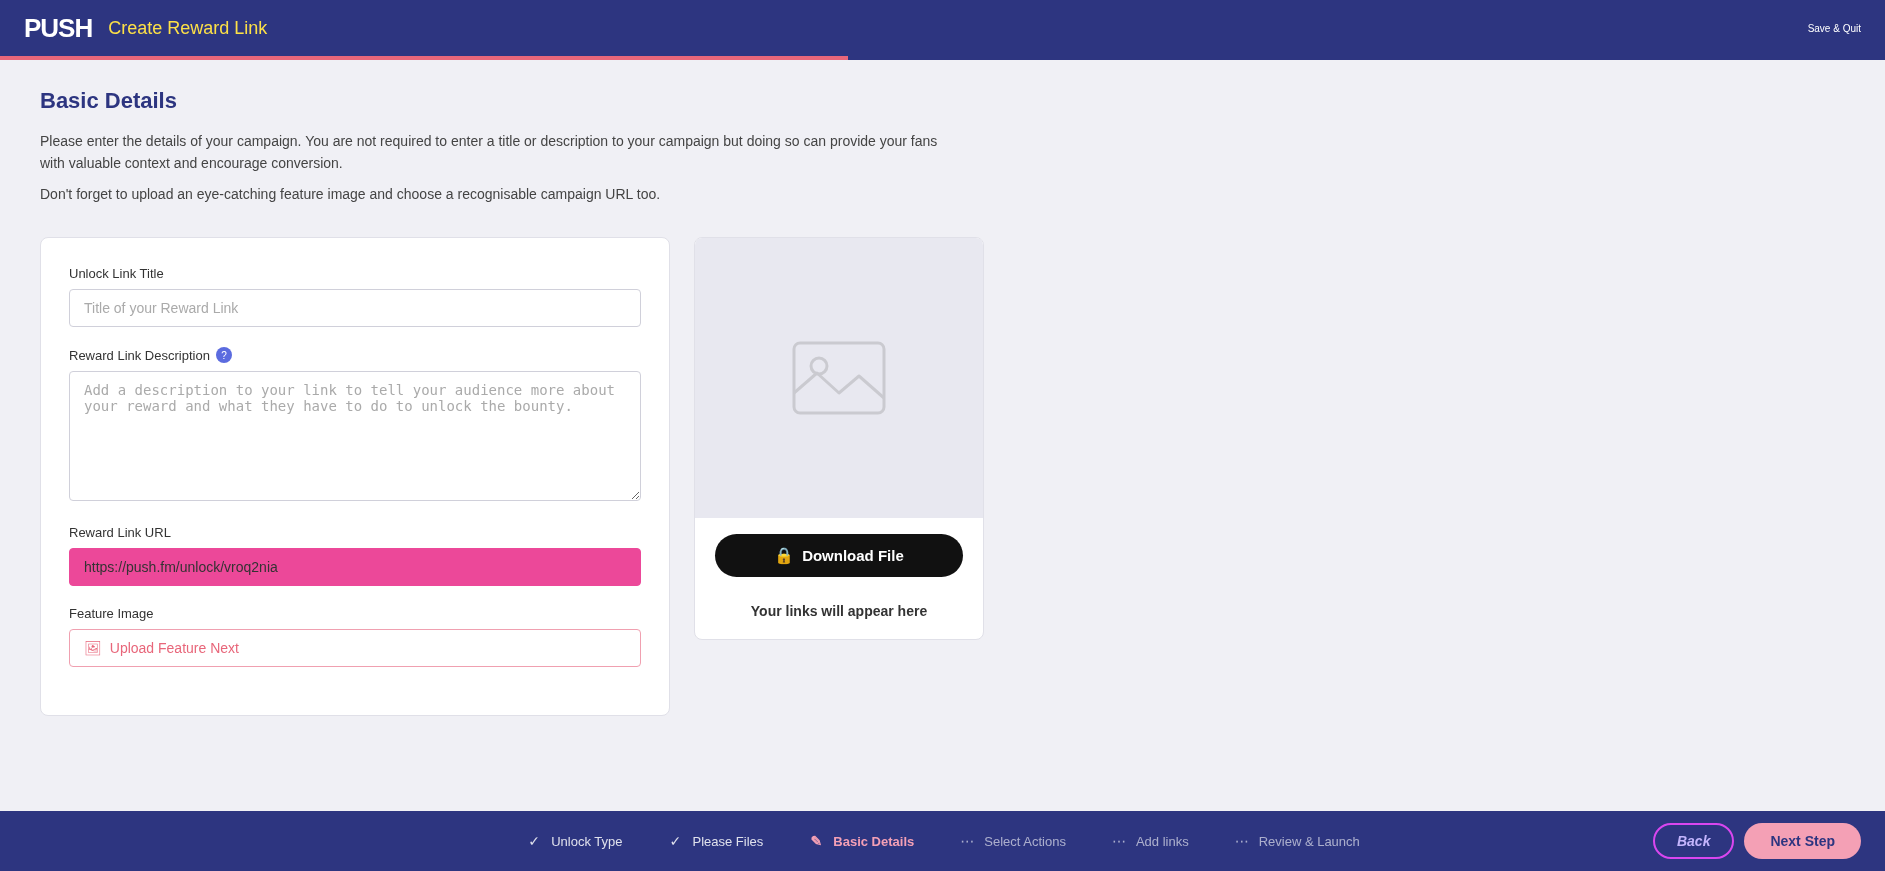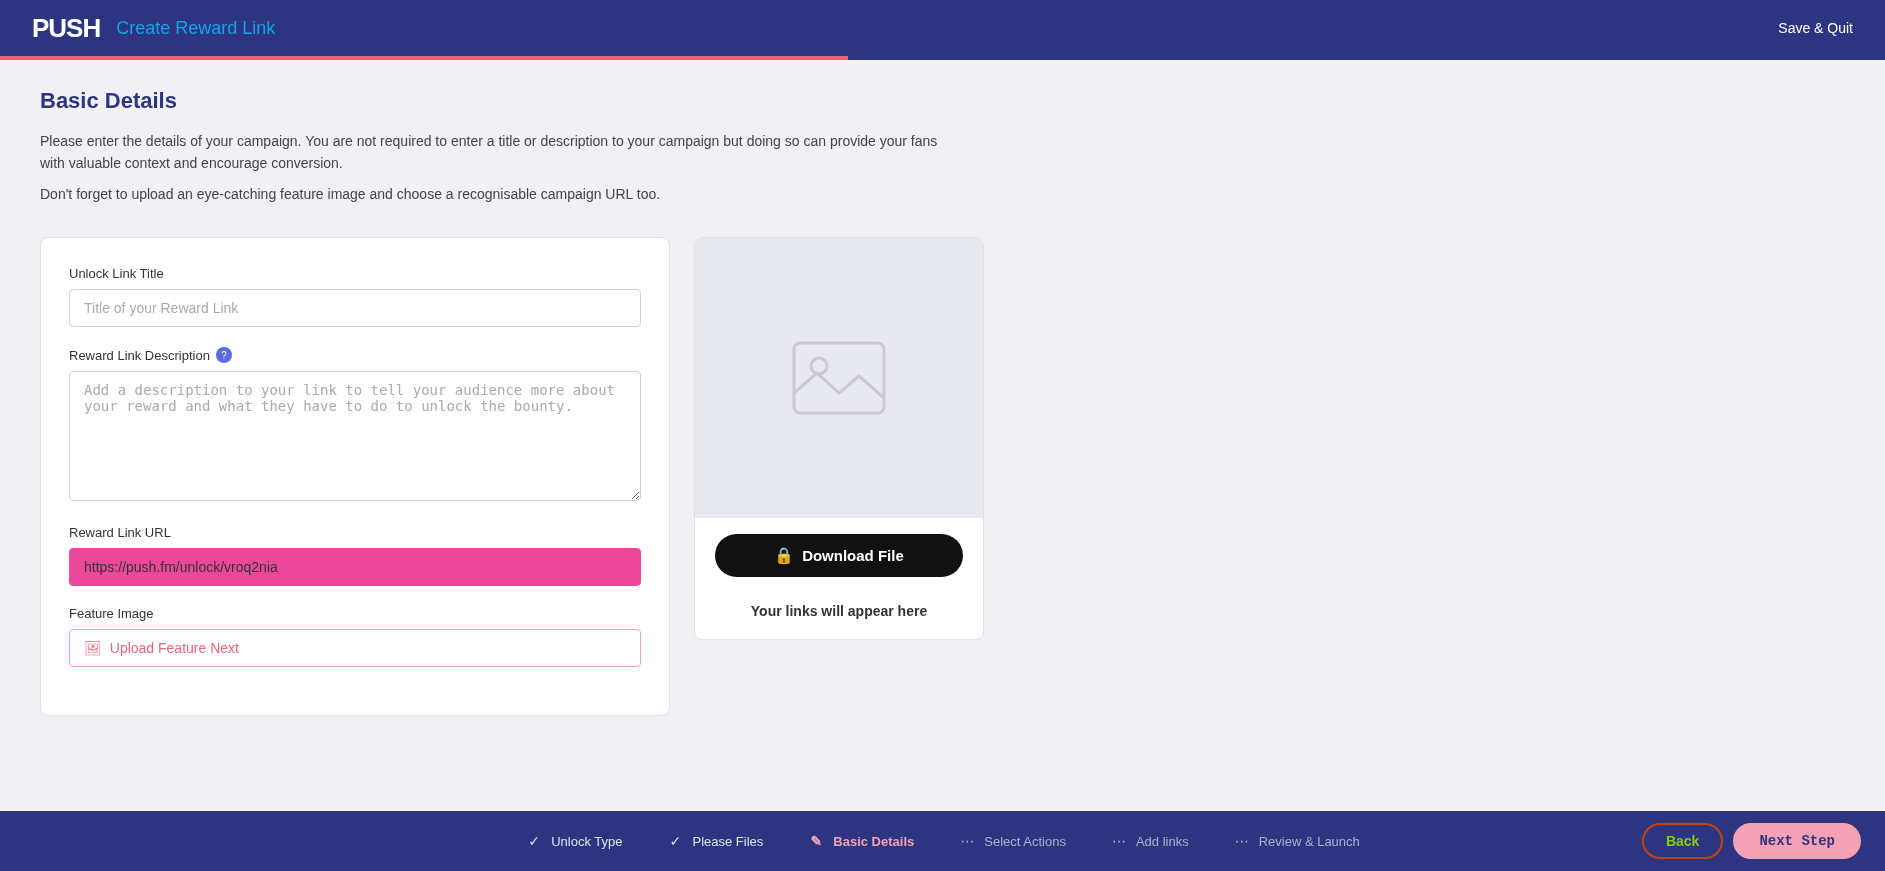--- a/index.html
+++ b/index.html
@@ -4,39 +4,39 @@
   <style>
     * { box-sizing: border-box; margin: 0; padding: 0; }
     body { font-family: -apple-system, BlinkMacSystemFont, 'Segoe UI', sans-serif; background: #f0f0f5; min-height: 871px; display: flex; flex-direction: column; }
 
     
     .header {
       background: #2d3580;
       color: white;
       display: flex;
       align-items: center;
-      padding: 0 32px;
+      padding: 0 24px;
       height: 56px;
       flex-shrink: 0;
       justify-content: space-between;
     }
     .header-left { display: flex; align-items: center; gap: 16px; }
     .logo {
       font-size: 26px;
       font-weight: 900;
       color: white;
       letter-spacing: -1px;
     }
     .header-title {
       font-size: 18px;
       font-weight: 400;
-      color: #0ea5e9;
+      color: #fde047;
     }
     .save-quit {
-      font-size: 14px;
+      font-size: 10px;
       color: white;
       background: none;
       border: none;
       cursor: pointer;
     }
 
     
     .progress-bar-container {
       background: #2d3580;
       height: 4px;
@@ -243,40 +243,40 @@
 
     .footer-actions {
       position: absolute;
       right: 24px;
       display: flex;
       gap: 10px;
       align-items: center;
     }
 
     .back-btn {
-      border: 2px solid #c2410c;
+      border: 2px solid #d946ef;
       background: transparent;
-      color: #84cc16;
+      color: #c4b5fd;
       border-radius: 24px;
       padding: 8px 22px;
       font-size: 14px;
       font-weight: 600;
       cursor: pointer;
+      font-style: italic;
     }
 
     .next-btn {
       background: #f4a0b5;
       color: #2d3580;
       border: none;
       border-radius: 24px;
       padding: 10px 26px;
       font-size: 14px;
       font-weight: 700;
       cursor: pointer;
-      font-family: Liberation Mono, monospace;
     }
   </style>
 </head>
 <body>
 
 <header class="header">
   <div class="header-left">
     <span class="logo">PUSH</span>
     <span class="header-title">Create Reward Link</span>
   </div>

